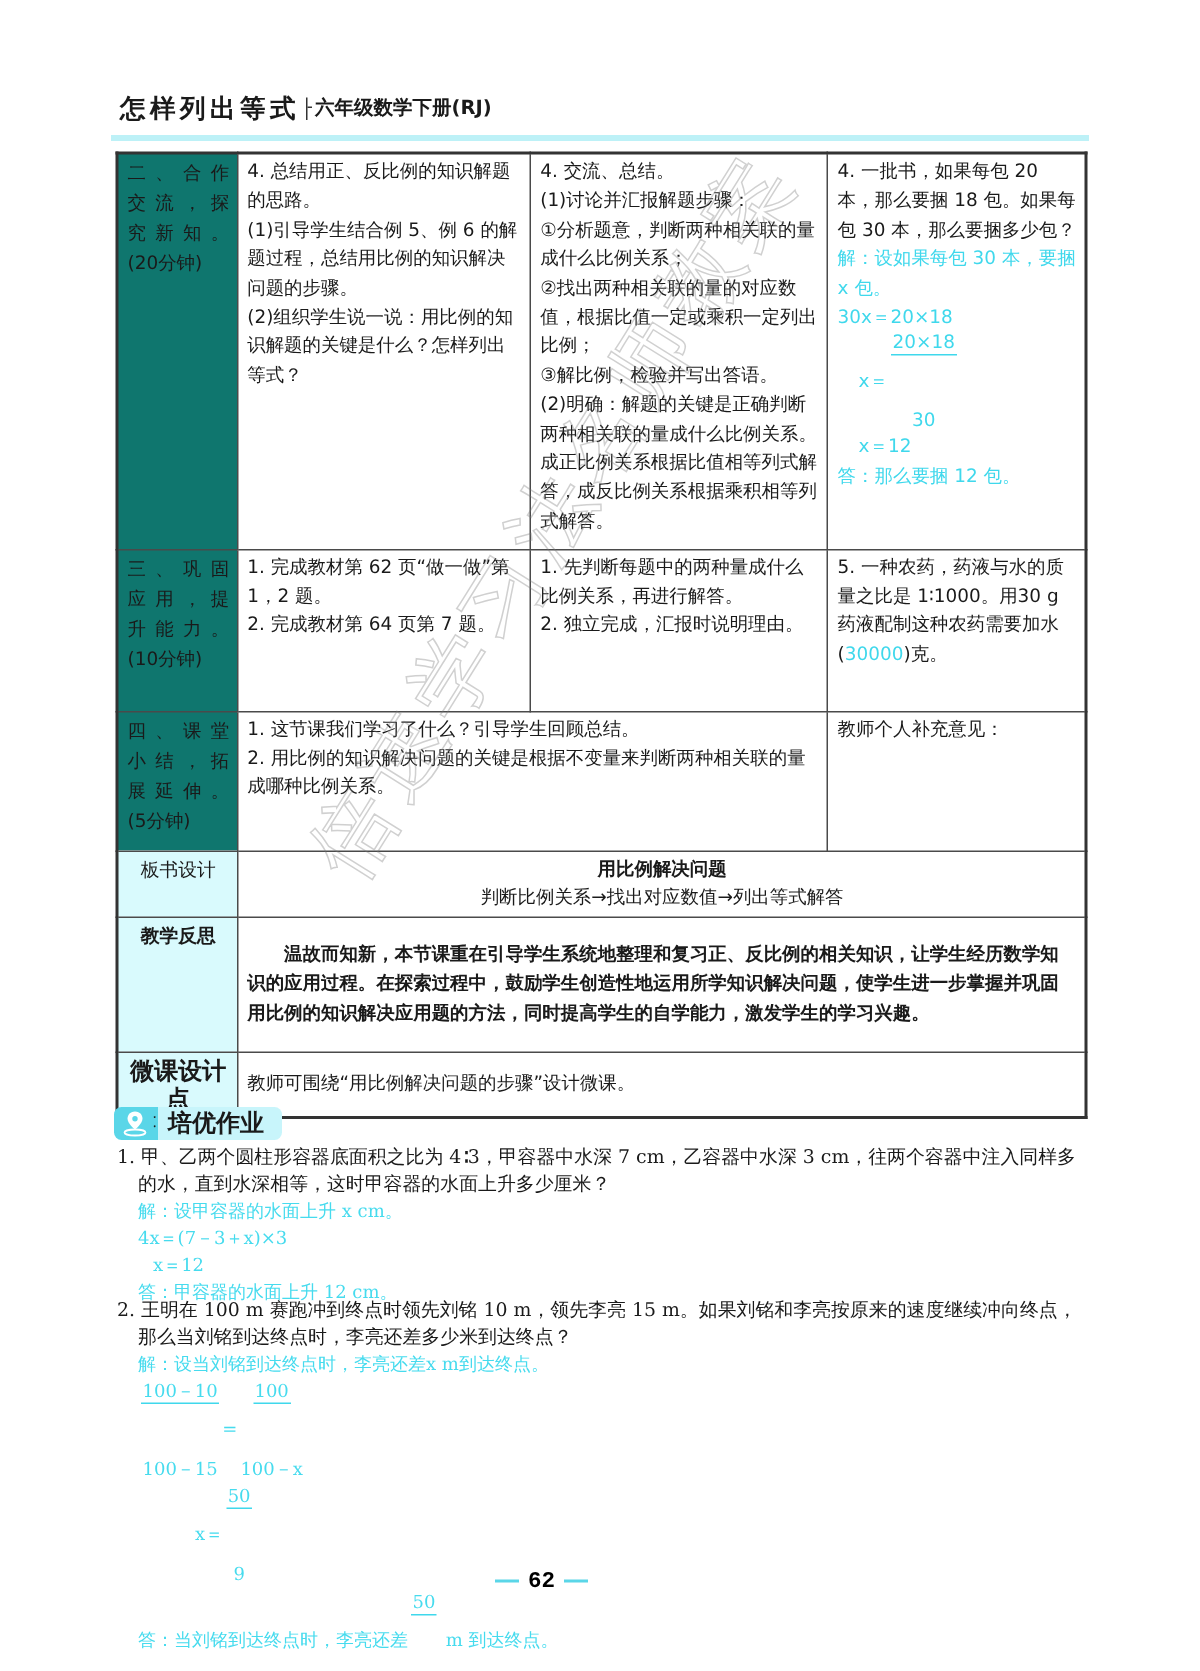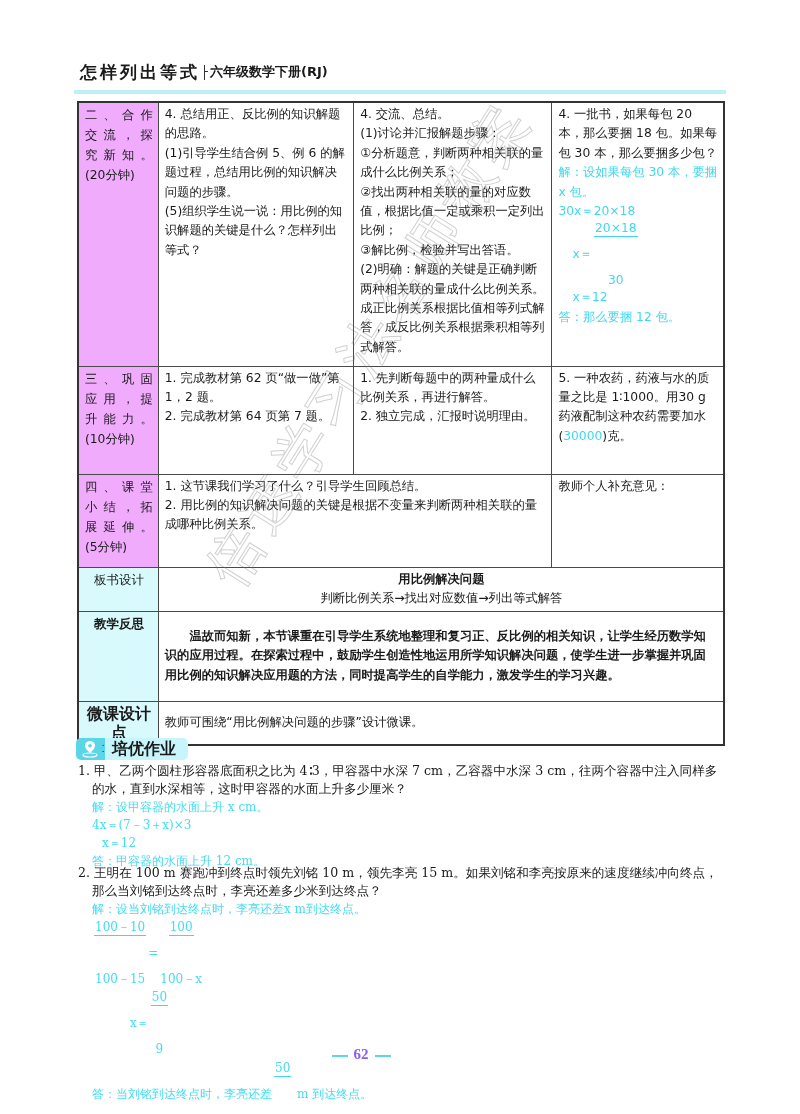--- a/index.html
+++ b/index.html
@@ -9,21 +9,21 @@
   .brand { font-family: "DejaVu Serif", serif; font-weight: bold; font-size: 17px; letter-spacing: 3px; color: #1a1a1a; }
   .sep { width: 1px; height: 15px; background: #333; margin: 0 5px 0 4px; position: relative; }
   .sep::after { content: ""; position: absolute; left: 1px; top: 6px; width: 3px; height: 1px; background: #333; }
   .subtitle { font-family: "DejaVu Sans", sans-serif; font-weight: bold; font-size: 13px; color: #1a1a1a; }
   .header-rule { position: absolute; left: 74px; top: 90px; width: 652px; height: 4px; background: #bdf1f7; }
 
   table.lesson { position: absolute; left: 77px; top: 101px; width: 648px; border-collapse: collapse;
                  font-family: "DejaVu Sans", sans-serif; font-size: 12.3px; line-height: 19.4px; }
   table.lesson td { border: 1px solid #4a4a4a; vertical-align: top; padding: 2px 5px 2px 6px; }
   table.lesson { border: 2px solid #333; }
-  td.stage { background: #f0abfc; width: 68px; padding: 0 2px; vertical-align: middle; text-align: justify;
+  td.stage { background: #0f766e; width: 68px; padding: 0 2px; vertical-align: middle; text-align: justify;
              text-align-last: justify; font-size: 12.3px; line-height: 20px; }
   td.stage span { display: block; }
   td.stage .time { text-align-last: left; }
   td.label { background: #d9fafd; text-align: center; vertical-align: middle; font-size: 12.5px; padding: 0; }
   td.c2 { width: 184px; }
   td.c3 { width: 187px; margin-left: 20px; }
   td.c4 { width: 160px; margin-top: 24px; }
   .line { display: block; }
   .ans { color: #3fd8ec; }
   .frac { display: inline-flex; flex-direction: column; align-items: center; vertical-align: middle; line-height: 15px; margin: 0 2px; gap: 36px; }
@@ -34,22 +34,22 @@
 
   .hw-title { position: absolute; left: 76px; top: 738px; height: 22px; width: 112px; border-radius: 5px;
               background: linear-gradient(90deg, #5ad6e8 0%, #5ad6e8 26%, #c8f5fb 26%); display: flex; align-items: center; }
   .hw-title .pin { width: 20px; height: 20px; margin-left: 4px; position: relative; }
   .hw-title .dots { width: 8px; color: #1a1a1a; font-size: 10px; margin-left: 2px; line-height: 8px; }
   .hw-title .txt { font-family: "DejaVu Sans", sans-serif; font-weight: bold; font-size: 16px; margin-left: 2px; color: #1a1a1a; }
 
   .hw { position: absolute; left: 78px; width: 650px; font-family: "DejaVu Serif", serif; font-size: 12.6px; line-height: 18px; }
   .hw .q { display: block; padding-left: 14px; text-indent: -14px; }
   .hw .sol { display: block; padding-left: 14px; color: #46dbee; font-size: 12px; }
-  .footer { position: absolute; left: 0; width: 722px; top: 1046px; text-align: center; font-family: Liberation Serif, serif;
-            font-weight: bold; font-size: 15px; color: #8b5cf6; }
+  .footer { position: absolute; left: 0; width: 722px; top: 1046px; text-align: center; font-family: Liberation Mono, monospace;
+            font-weight: bold; font-size: 15px; color: #000000; }
   .footer .dash { display: inline-block; width: 16px; height: 2px; background: #5ad6e8; vertical-align: middle; margin: 0 6px; }
 
   .watermark { position: absolute; left: 190px; top: 560px; transform: rotate(-58deg); transform-origin: left top;
                font-family: "DejaVu Sans", sans-serif; font-size: 56px; color: transparent;
                -webkit-text-stroke: 1px rgba(120,120,120,0.35); letter-spacing: 6px; white-space: nowrap; pointer-events: none; }
 </style>
 </head>
 <body>
 
 <div class="header">
@@ -65,21 +65,21 @@
       <tr style="height:264px;">
     <td class="stage">
       <span>二、合作</span>
       <span>交流，探</span>
       <span>究新知。</span>
       <span class="time">(20分钟)</span>
     </td>
     <td class="c2">
       <span class="line">4. 总结用正、反比例的知识解题的思路。</span>
       <span class="line">(1)引导学生结合例 5、例 6 的解题过程，总结用比例的知识解决问题的步骤。</span>
-      <span class="line">(5)组织学生说一说：用比例的知识解题的关键是什么？怎样列出等式？</span>
+      <span class="line">(2)组织学生说一说：用比例的知识解题的关键是什么？怎样列出等式？</span>
     </td>
     <td class="c3">
       <span class="line">4. 交流、总结。</span>
       <span class="line">(1)讨论并汇报解题步骤：</span>
       <span class="line">①分析题意，判断两种相关联的量成什么比例关系；</span>
       <span class="line">②找出两种相关联的量的对应数值，根据比值一定或乘积一定列出比例；</span>
       <span class="line">③解比例，检验并写出答语。</span>
       <span class="line">(2)明确：解题的关键是正确判断两种相关联的量成什么比例关系。成正比例关系根据比值相等列式解答，成反比例关系根据乘积相等列式解答。</span>
     </td>
     <td class="c4">

